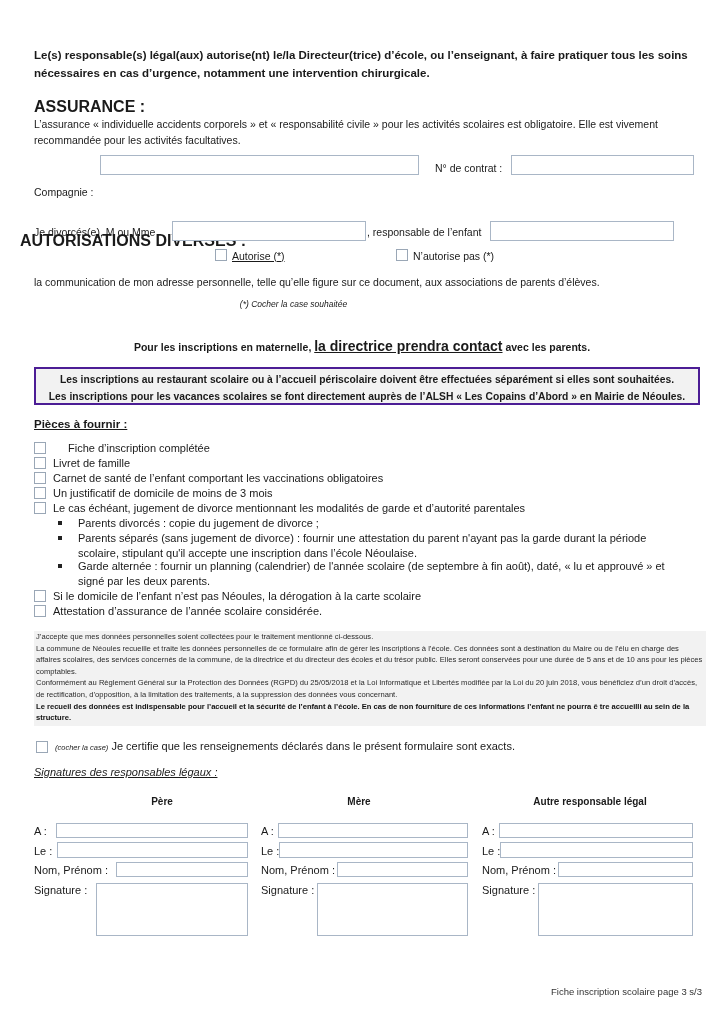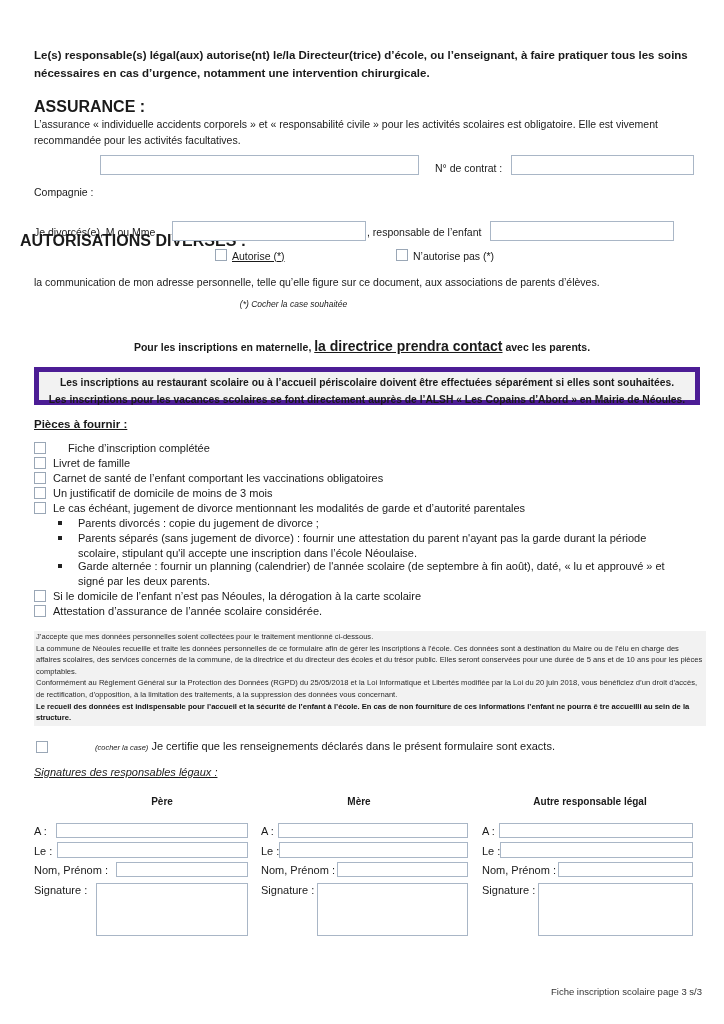--- a/index.html
+++ b/index.html
@@ -27,21 +27,21 @@
   .bold { font-weight: bold; }
   .intro {
     left: 34px; top: 46px; width: 660px;
     font-weight: bold; font-size: 11.5px; line-height: 18px;
   }
   .h1 { font-weight: bold; font-size: 16px; }
   .small { font-size: 10.5px; line-height: 16px; }
   .center { text-align: center; }
   .notice-box {
     left: 34px; top: 367px; width: 666px; height: 38px;
-    border: 5px solid #4c1d95;
+    border: 2px solid #4c1d95;
     background: #f2f2f2;
     font-weight: bold; font-size: 10.3px; line-height: 17px;
     text-align: center; padding-top: 2px;
   }
   .under { text-decoration: underline; }
   .pieces-item { position: absolute; left: 34px; font-size: 11px; line-height: 14px; }
   .pieces-item .cb { left: 0; top: 1px; }
   .pieces-item span.txt { position: absolute; left: 19px; white-space: nowrap; }
   .bullet { position: absolute; left: 58px; font-size: 11px; line-height: 15px; width: 630px; }
   .bullet .dot { position: absolute; left: 0; top: 5px; width: 4px; height: 4px; background: #222; }
@@ -139,21 +139,21 @@
 </div>
 
 <div class="abs data-box">
   <div>J’accepte que mes données personnelles soient collectées pour le traitement mentionné ci-dessous.</div>
   <div>La commune de Néoules recueille et traite les données personnelles de ce formulaire afin de gérer les inscriptions à l’école. Ces données sont à destination du Maire ou de l’élu en charge des affaires scolaires, des services concernés de la commune, de la directrice et du directeur des écoles et du trésor public. Elles seront conservées pour une durée de 5 ans et de 10 ans pour les pièces comptables.</div>
   <div>Conformément au Règlement Général sur la Protection des Données (RGPD) du 25/05/2018 et la Loi Informatique et Libertés modifiée par la Loi du 20 juin 2018, vous bénéficiez d’un droit d’accès, de rectification, d’opposition, à la limitation des traitements, à la suppression des données vous concernant.</div>
   <div class="bold" style="color:#111;">Le recueil des données est indispensable pour l’accueil et la sécurité de l’enfant à l’école. En cas de non fourniture de ces informations l’enfant ne pourra ê tre accueilli au sein de la structure.</div>
 </div>
 
 <div class="cb" style="left:36px; top:741px;"></div>
-<div class="abs" style="left:55px; top:740px; font-size:11px; white-space:nowrap;margin-left:40px;">
+<div class="abs" style="left:55px; top:740px; font-size:11px; white-space:nowrap;">
   <span style="font-style:italic; font-size:7.5px;">(cocher la case)</span>
   <span>Je certifie que les renseignements déclarés dans le présent formulaire sont exacts.</span>
 </div>
 
 <div class="abs under" style="left:34px; top:766px; font-style:italic; font-size:11px;">Signatures des responsables légaux :</div>
 
 <div class="sig-head" style="left:52px; top:796px; width:220px;">Père</div>
 <div class="sig-label" style="left:34px; top:825px;">A :</div>
 <div class="field" style="left:56px; top:823px; height:15px; width:192px;"></div>
 <div class="sig-label" style="left:34px; top:845px;">Le :</div>

